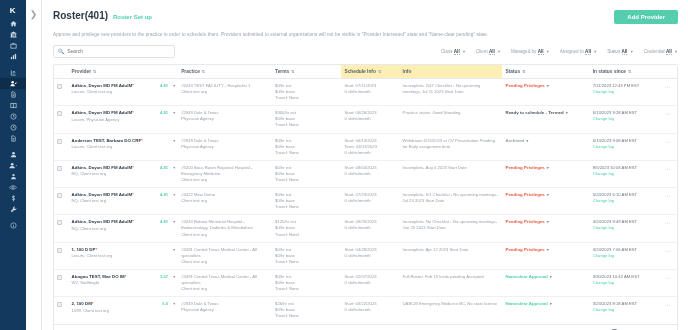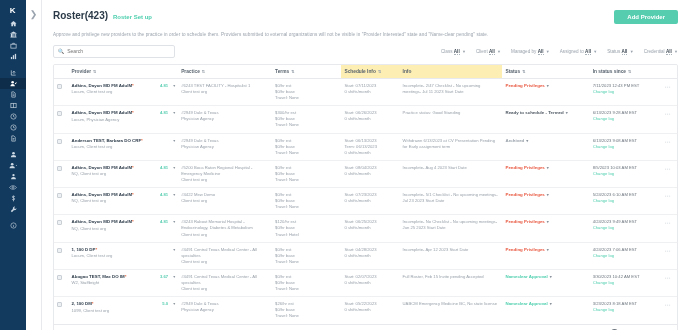--- a/index.html
+++ b/index.html
@@ -272,21 +272,21 @@
   </nav>
 
   <div class="collapse-strip">
     <div class="collapse-arrow">❯</div>
   </div>
 
   <main class="main">
 
     <div class="topbar">
       <div class="title-wrap">
-        <span class="page-title">Roster(423)</span>
+        <span class="page-title">Roster(401)</span>
         <a class="roster-setup">Roster Set up</a>
       </div>
       <button class="add-btn">Add Provider</button>
     </div>
 
     <p class="desc">Approve and privilege new providers to the practice in order to schedule them. Providers submitted to external organizations will not be visible in "Provider Interested" state and "Name-clear pending" state.</p>
 
     <div class="ctrl-row">
       <div class="search-box">
         <span class="search-icon">🔍</span>

